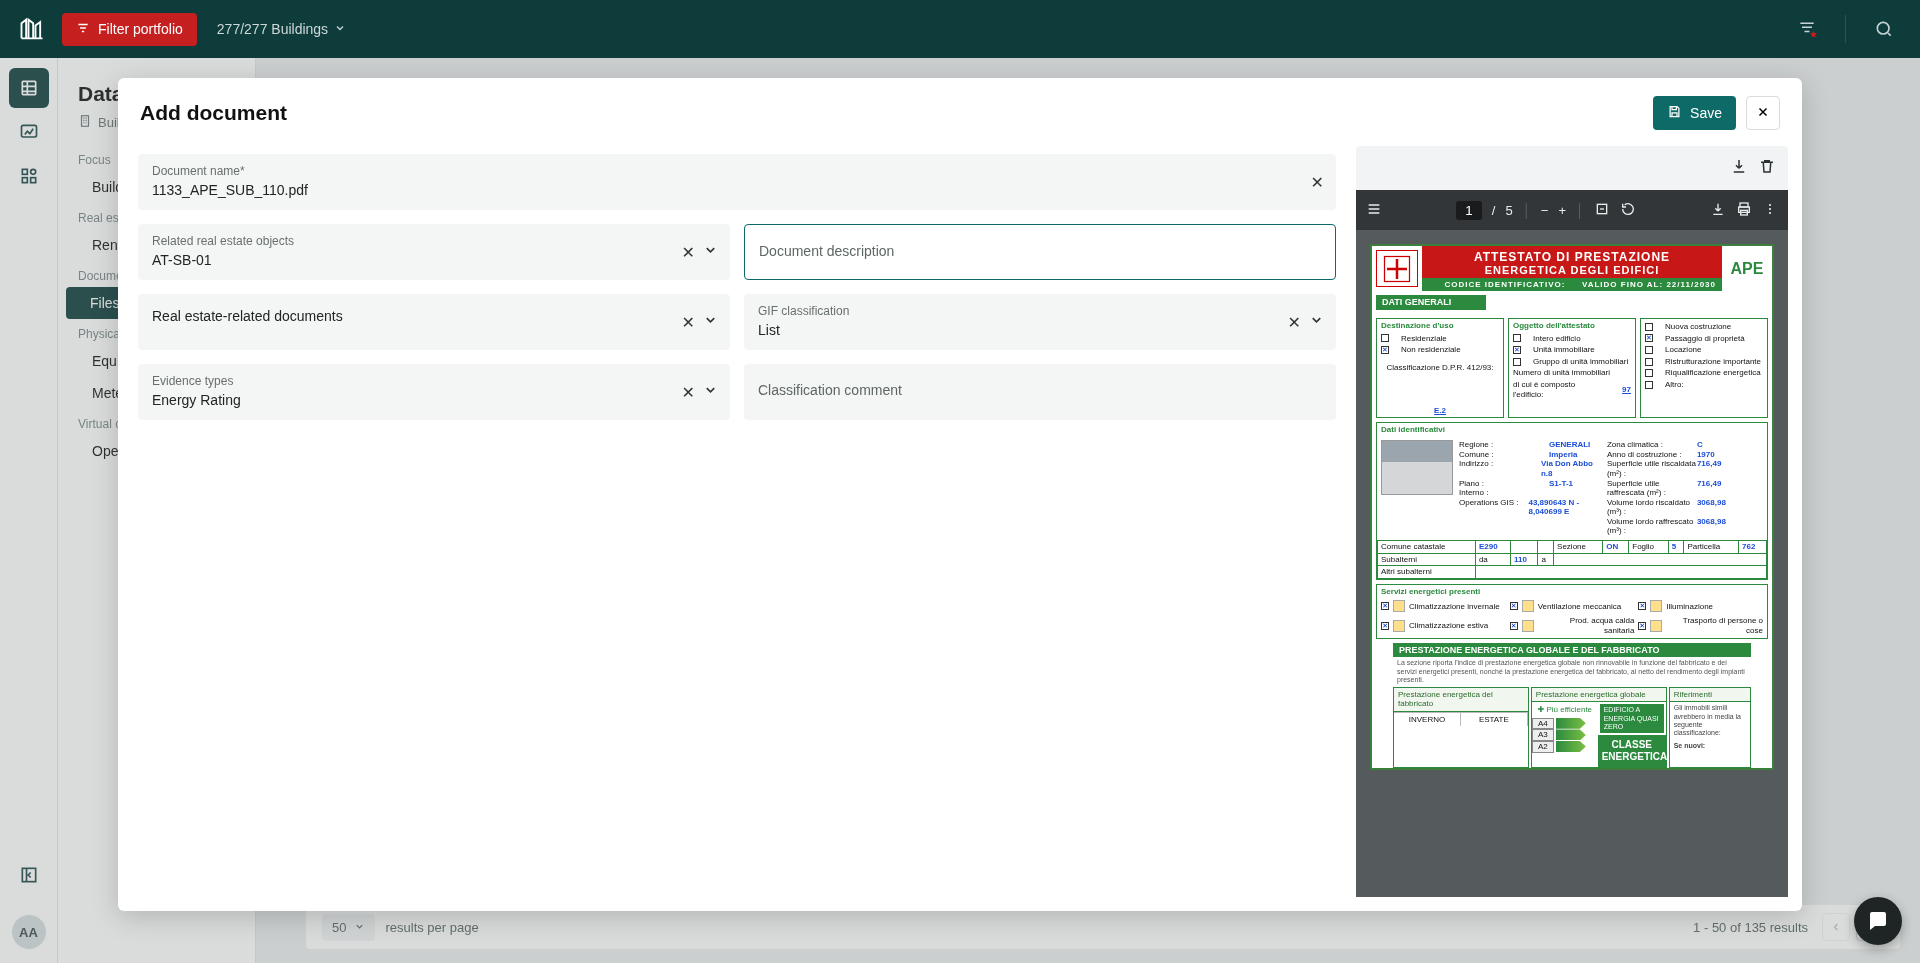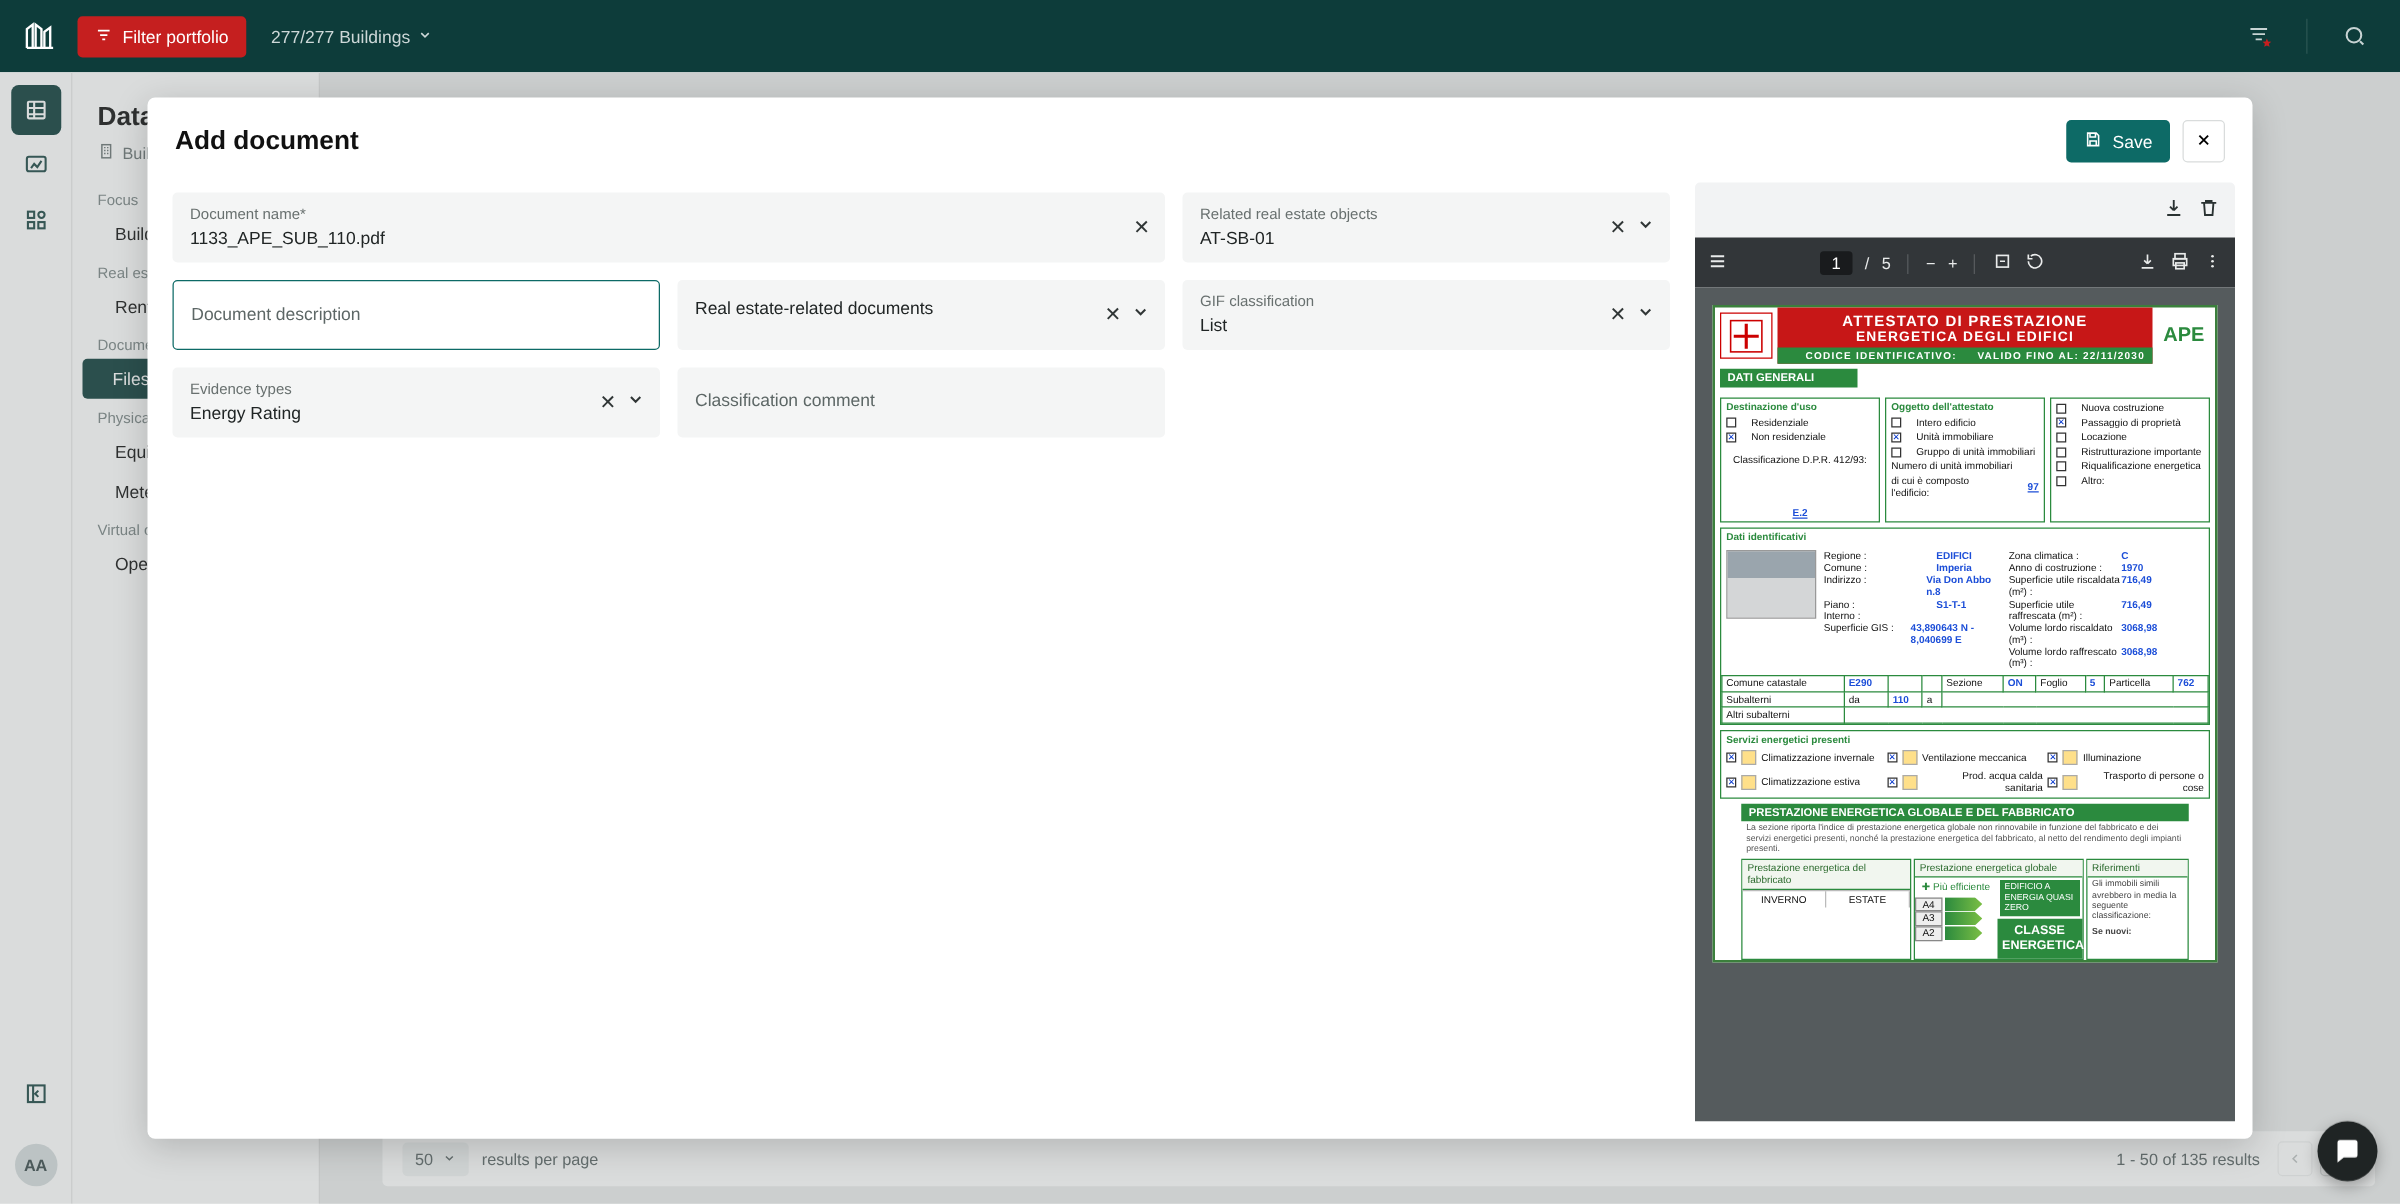--- a/index.html
+++ b/index.html
@@ -41,21 +41,21 @@
 
 .modal-backdrop { position: fixed; inset: 0; top: 58px; background: rgba(122,131,131,0.28); }
 .modal { position: fixed; left: 118px; top: 78px; right: 118px; bottom: 52px; background: #fff; border-radius: 6px; box-shadow: 0 6px 28px rgba(0,0,0,0.18); display: flex; flex-direction: column; }
 .modal-header { display:flex; align-items:center; padding: 18px 22px 12px; }
 .modal-title { font-size: 21px; font-weight: 700; flex: 1; }
 .save-btn { background: #0d6a66; color: #fff; border: none; border-radius: 4px; padding: 8px 14px; font-size: 14px; display:flex; align-items:center; gap:8px; cursor:pointer; }
 .close-btn { width: 34px; height: 34px; border: 1px solid #d9dcdc; border-radius: 4px; background: #fff; margin-left: 10px; display:flex; align-items:center; justify-content:center; cursor:pointer; }
 .modal-body { flex:1; display:flex; gap: 14px; padding: 4px 14px 14px; overflow:hidden; }
 
 
-.form-left { flex: 1; min-width: 0; display: grid; grid-template-columns: 1fr 1fr 1fr; gap: 14px 14px; align-content: start; overflow:auto; padding: 8px 6px; }
+.form-left { flex: 1; min-width: 0; display: grid; grid-template-columns: 1fr 1fr; gap: 14px 14px; align-content: start; overflow:auto; padding: 8px 6px; }
 .field { background: #f4f5f5; border-radius: 4px; padding: 10px 14px; position: relative; }
 .field.full { grid-column: 1 / span 2; }
 .field.active { border: 1.5px solid #0d6a66; background: #fff; }
 .field-label { font-size: 12px; color: #68706f; }
 .field-value { font-size: 14px; color: #202525; margin-top: 4px; min-height: 18px; }
 .field-placeholder .field-label { font-size: 14px; color: #5d6766; margin-top: 8px; margin-bottom: 8px; }
 .field-icons { position: absolute; right: 12px; top: 50%; transform: translateY(-50%); display:flex; gap: 8px; color: #303636; }
 .field-icons span { cursor: pointer; }
 
 
@@ -441,40 +441,40 @@
             </div>
           </div>
 
           <div class="ape-id-section">
             <div class="ape-box-hd">Dati identificativi</div>
             <div class="ape-id-row">
               <div class="ape-img"></div>
               <div class="ape-kv" id="kv-left">
                   <div>
                     <span class="lab">Regione :</span>
-                    <span class="blue">EDIFICI</span>
+                    <span class="blue">GENERALI</span>
                   </div>
                   <div>
                     <span class="lab">Comune :</span>
                     <span class="blue">Imperia</span>
                   </div>
                   <div>
                     <span class="lab">Indirizzo :</span>
                     <span class="blue">Via Don Abbo n.8</span>
                   </div>
                   <div>
                     <span class="lab">Piano :</span>
                     <span class="blue">S1-T-1</span>
                   </div>
                   <div>
                     <span class="lab">Interno :</span>
                     <span class="blue"></span>
                   </div>
                   <div>
-                    <span class="lab">Superficie GIS :</span>
+                    <span class="lab">Operations GIS :</span>
                     <span class="blue">43,890643 N - 8,040699 E</span>
                   </div>
                 </div>
               <div class="ape-kv" id="kv-right" style="flex:1.1;">
                   <div>
                     <span class="lab">Zona climatica :</span>
                     <span class="blue">C</span>
                   </div>
                   <div>
                     <span class="lab">Anno di costruzione :</span>

